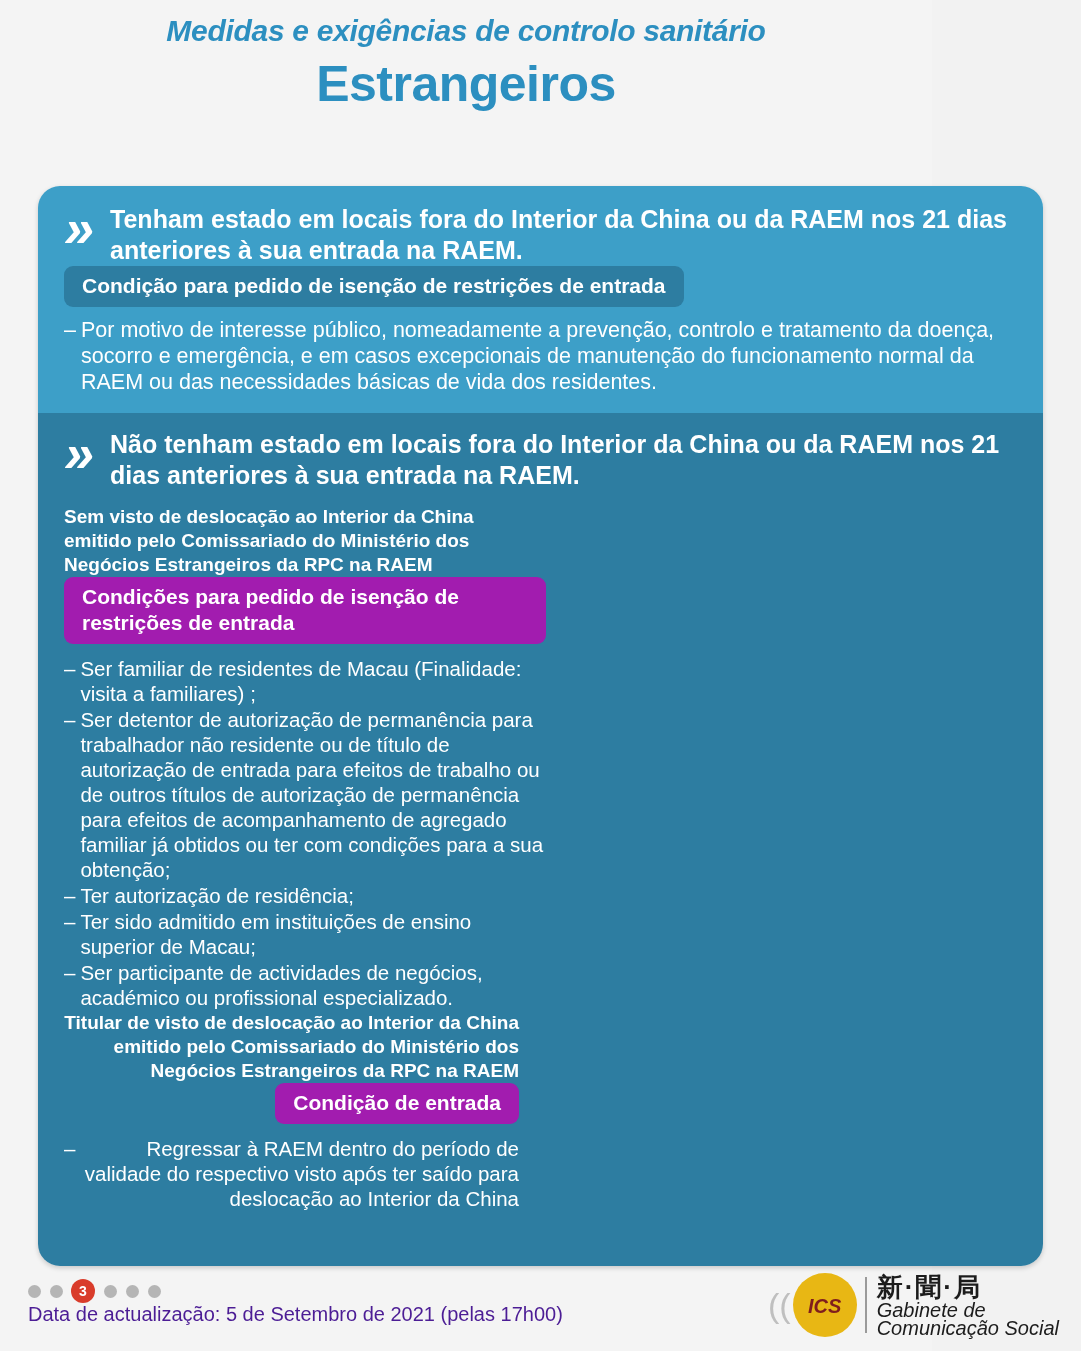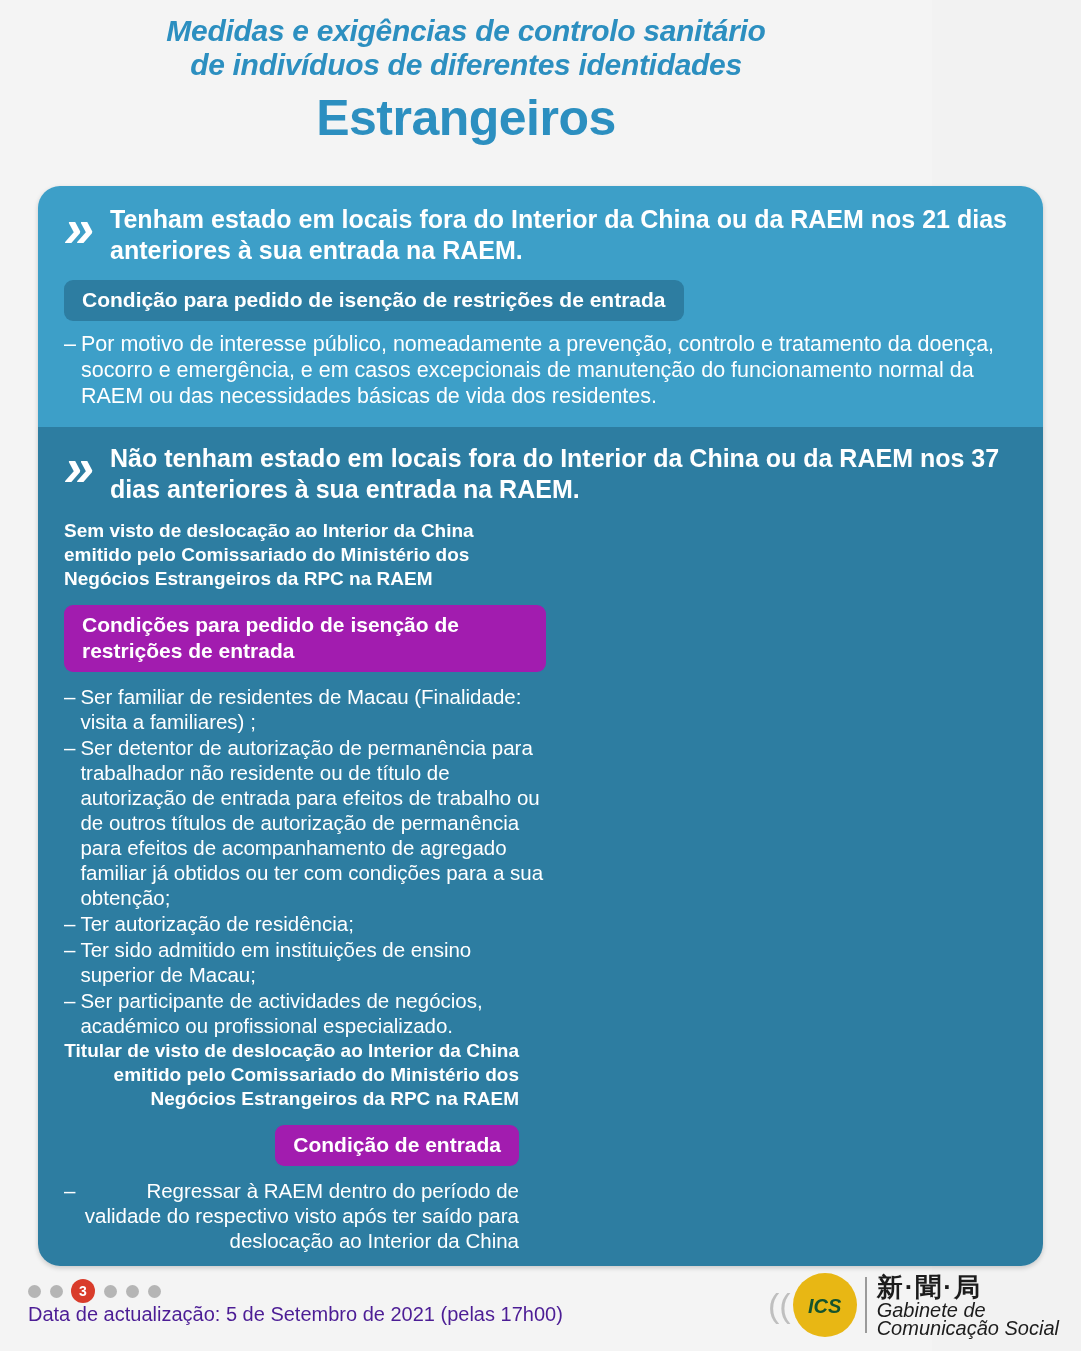--- a/index.html
+++ b/index.html
@@ -93,21 +93,21 @@
 
   .pill {
     display: inline-block;
     background: #2d7da1;
     color: #ffffff;
     font-weight: bold;
     font-size: 21px;
     line-height: 26px;
     padding: 7px 18px 8px 18px;
     border-radius: 9px;
-    margin-top: 14px;
+    margin-top: 0;
   }
   .pill-light {
     background: #a21caf;
   }
 
   .bullet-list {
     margin-top: 10px;
   }
   .bullet {
     display: flex;
@@ -218,21 +218,21 @@
     border-radius: 50%;
     background: #e8b714;
     position: relative;
     margin-right: 8px;
   }
   .logo-circle .inner {
     position: absolute;
     left: 50%;
     top: 52%;
     transform: translate(-50%, -50%);
-    color: #14532d;
+    color: #7f1d1d;
     font-weight: bold;
     font-style: italic;
     font-size: 20px;
   }
   .logo-divider {
     width: 2px;
     height: 56px;
     background: #9a9a9a;
     margin-right: 10px;
   }
@@ -250,21 +250,20 @@
     font-style: italic;
   }
 </style>
 </head>
 <body>
 
 <div class="page">
 
   <div class="header">
     <div class="line">Medidas e exigências de controlo sanitário</div>
-    <div class="line">de indivíduos de diferentes identidades</div>
     <div class="title-main">Estrangeiros</div>
   </div>
 
   <div class="card">
 
     <div class="section-a">
       <div class="head-row">
         <div class="chev">»</div>
         <div class="head-text">Tenham estado em locais fora do Interior da China ou da RAEM nos 21 dias anteriores à sua entrada na RAEM.</div>
       </div>
@@ -273,21 +272,21 @@
         <div class="bullet">
           <span class="dash">–</span>
           <span class="btxt">Por motivo de interesse público, nomeadamente a prevenção, controlo e tratamento da doença, socorro e emergência, e em casos excepcionais de manutenção do funcionamento normal da RAEM ou das necessidades básicas de vida dos residentes.</span>
         </div>
       </div>
     </div>
 
     <div class="section-b">
       <div class="head-row">
         <div class="chev">»</div>
-        <div class="head-text">Não tenham estado em locais fora do Interior da China ou da RAEM nos 37 dias anteriores à sua entrada na RAEM.</div>
+        <div class="head-text">Não tenham estado em locais fora do Interior da China ou da RAEM nos 21 dias anteriores à sua entrada na RAEM.</div>
       </div>
 
       <div class="cols">
 
         <div class="col-left">
           <div class="col-title">Sem visto de deslocação ao Interior da China emitido pelo Comissariado do Ministério dos Negócios Estrangeiros da RPC na RAEM</div>
           <div class="pill pill-light">Condições para pedido de isenção de restrições de entrada</div>
           <div class="sub-bullets">
             <div class="bullet">
               <span class="dash">–</span>

